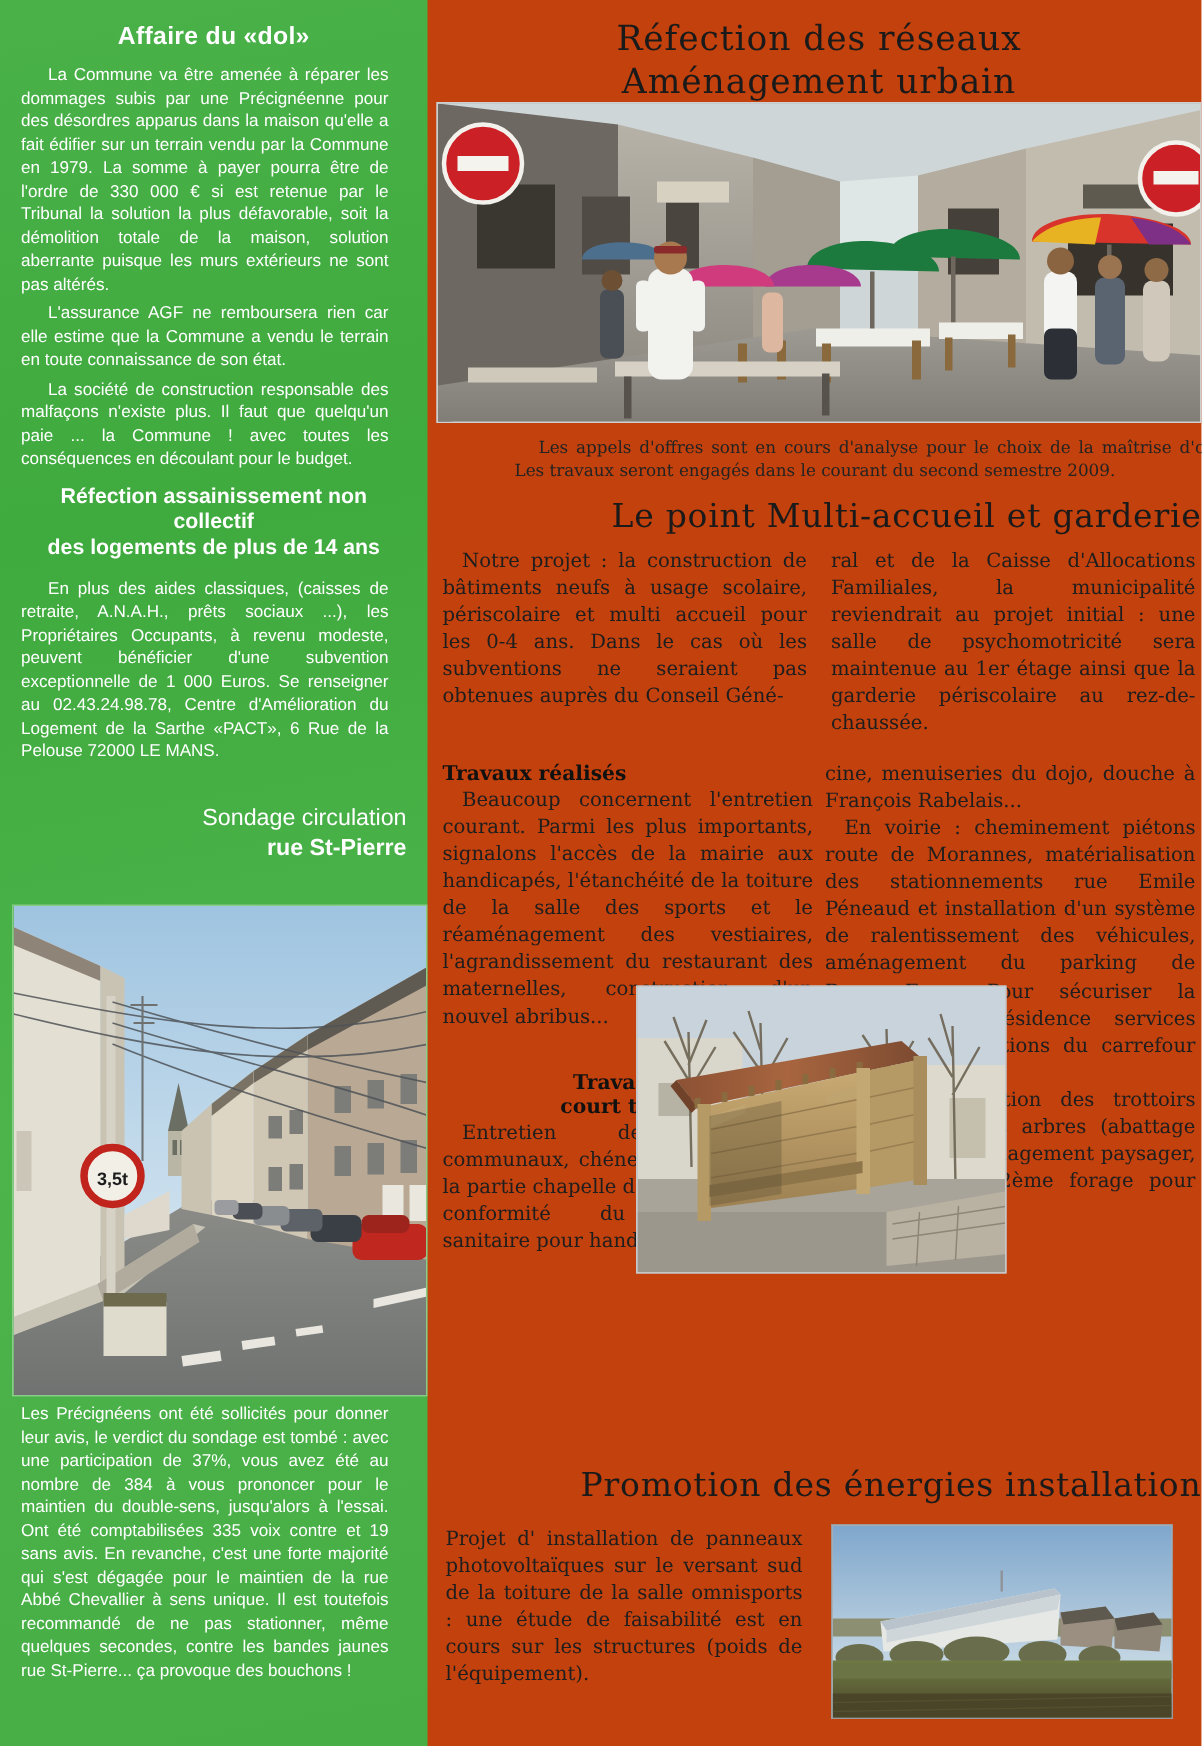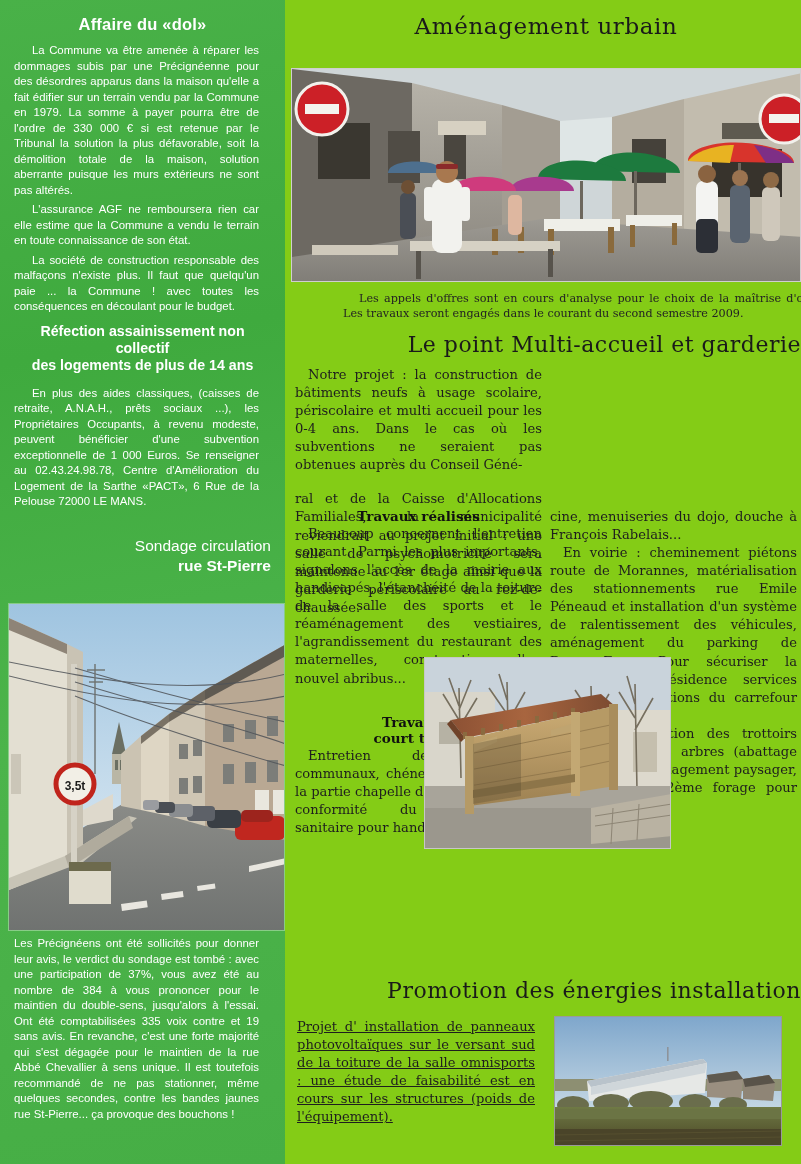--- a/index.html
+++ b/index.html
@@ -11,21 +11,21 @@
     width: 801px; height: 1164px;
     font-family: "Liberation Serif", serif;
     overflow: hidden;
     position: relative;
   }
 
   
   #page {
     position: relative;
     width: 801px; height: 1164px;
-    background: #84cc16;
+    background: #c2410c;
   }
 
   
   #left-col {
     position: absolute;
     left: 0; top: 0;
     width: 285px; height: 1164px;
     background: linear-gradient(170deg,#49b148 0%, #3faa3e 30%, #4cb44b 62%, #46ae45 100%);
     color: #ffffff;
     padding: 0 14px;
@@ -83,21 +83,20 @@
     letter-spacing: .6px;
   }
   .h-sec {
     text-align: right;
     font-size: 22px;
     color: #1a1a1a;
     font-family: "DejaVu Serif", serif;
     letter-spacing: .5px;
   }
   .h-sub {
-    text-align: center;
     font-size: 13.5px;
     font-weight: bold;
     font-family: "DejaVu Serif", serif;
     color: #111;
     margin-bottom: 1px;
   }
   .body-txt {
     font-family: "DejaVu Serif", serif;
     font-size: 13.1px;
     line-height: 1.38;
@@ -261,20 +260,21 @@
     </div>
 
     <div id="caption-sondage" class="gbody">
       <p class="noind" style="text-indent:0">Les Précignéens ont été sollicités pour donner leur avis, le verdict du sondage est tombé : avec une participation de 37%, vous avez été au nombre de 384 à vous prononcer pour le maintien du double-sens, jusqu'alors à l'essai. Ont été comptabilisées 335 voix contre et 19 sans avis. En revanche, c'est une forte majorité qui s'est dégagée pour le maintien de la rue Abbé Chevallier à sens unique. Il est toutefois recommandé de ne pas stationner, même quelques secondes, contre les bandes jaunes rue St-Pierre... ça provoque des bouchons !</p>
     </div>
   </div>
 
   <div id="main">
 
     <div style="padding-top:12px">
+      <div class="h-main">Réfection des réseaux</div>
       <div class="h-main">Aménagement urbain</div>
     </div>
 
     <div class="photo" id="market-photo">
       <svg viewBox="0 0 510 214" width="510" height="214" preserveAspectRatio="none">
         <defs>
           <linearGradient id="mkfac" x1="0" y1="0" x2="0" y2="1">
             <stop offset="0%" stop-color="#b6b2a8"></stop>
               <stop offset="100%" stop-color="#8e8a82"></stop>
           </linearGradient>
@@ -375,21 +375,21 @@
         </g>
       </svg>
     </div>
 
     <div style="position:absolute; left:8px; top:292px; width:496px;margin-left:44px;" class="cap-txt">
       <span style="display:block; text-indent:16px;">Les appels d'offres sont en cours d'analyse pour le choix de la maîtrise d'oeuvre. Les travaux seront engagés dans le courant du second semestre 2009.</span>
     </div>
 
     <div style="position:absolute; left:0; top:332px; width:510px;">
       <div class="h-sec">Le point Multi-accueil et garderie</div>
-      <div class="two-col" style="margin-top:9px; padding:0 4px;flex-direction:column;">
+      <div class="two-col" style="margin-top:9px; padding:0 4px;">
         <div class="col body-txt">
           <p>Notre projet : la construction de bâtiments neufs à usage scolaire, périscolaire et multi accueil pour les 0-4 ans. Dans le cas où les subventions ne seraient pas obtenues auprès du Conseil Géné-</p>
         </div>
         <div class="col body-txt">
           <p class="noind">ral et de la Caisse d'Allocations Familiales, la municipalité reviendrait au projet initial : une salle de psychomotricité sera maintenue au 1er étage ainsi que la garderie périscolaire au rez-de-chaussée.</p>
         </div>
       </div>
     </div>
 
     <div style="position:absolute; left:4px; top:508px; width:502px; height:460px;">
@@ -488,21 +488,21 @@
         <path d="M48,132 L150,116 L150,124 L48,140 Z" fill="#8d7549"></path>
 
         <path d="M48,86 L96,76 L96,138 L48,146 Z" fill="#4a3f2b" opacity=".28"></path>
       </svg>
     </div>
 
     <div style="position:absolute; left:0; top:978px; width:510px;">
       <div class="h-sec">Promotion des énergies installation</div>
     </div>
 
-    <div class="body-txt" style="position:absolute; left:6px; top:1018px; width:238px;text-decoration:underline;">
+    <div class="body-txt" style="position:absolute; left:6px; top:1018px; width:238px;">
       <p class="noind">Projet d' installation de panneaux photovoltaïques sur le versant sud de la toiture de la salle omnisports : une étude de faisabilité est en cours sur les structures (poids de l'équipement).</p>
     </div>
 
     <div class="photo" id="solar-photo">
       <svg viewBox="0 0 228 130" width="228" height="130" preserveAspectRatio="none">
         <defs>
           <linearGradient id="sky2" x1="0" y1="0" x2="0" y2="1">
             <stop offset="0%" stop-color="#7fa7cc"></stop>
               <stop offset="70%" stop-color="#c3d6e3"></stop>
             <stop offset="100%" stop-color="#dfe7e6"></stop>

